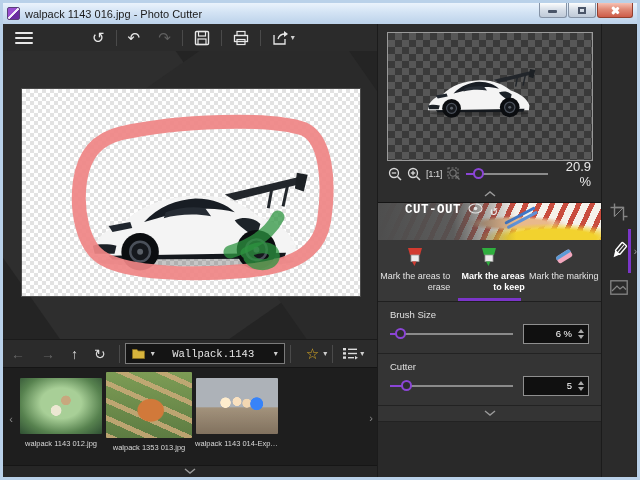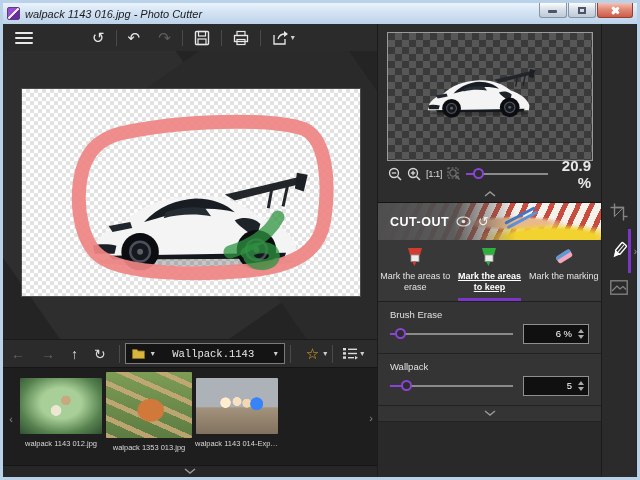--- a/index.html
+++ b/index.html
@@ -5,21 +5,21 @@
   * { margin:0; padding:0; box-sizing:border-box; }
   html,body { width:640px; height:480px; overflow:hidden; background:#000;
               font-family:"Liberation Sans","DejaVu Sans",sans-serif; }
   .window { width:640px; height:480px; border:3px solid #b9d1e9; background:#262626;
             display:flex; flex-direction:column; }
   
   .titlebar { height:21px; flex:0 0 21px; background:linear-gradient(#eaf3fc,#d3e3f4 45%,#bcd2ea);
               display:flex; align-items:center; padding:0 4px; font-size:11px; color:#1b1b1b; }
   .app-icon { width:13px; height:13px; margin-right:5px; border:1px solid #5a3f7a; border-radius:2px;
               background:linear-gradient(135deg,#9a4fd0 0 45%,#f0eaf8 45% 55%,#6a2ca0 55%); }
-  .title-text { flex:1; white-space:nowrap; overflow:hidden;font-style:italic; }
+  .title-text { flex:1; white-space:nowrap; overflow:hidden; }
   .winbtns { display:flex; align-self:flex-start; }
   .winbtn { width:28px; height:15px; border:1px solid #8593a6; border-top:none; border-radius:0 0 3px 3px;
             background:linear-gradient(#fdfdfd,#d5dde7 50%,#bfcad8); margin-left:1px; position:relative; }
   .winbtn.close { width:36px; background:linear-gradient(#f6c1b4,#e08a77 45%,#cd5c49); border-color:#93402f; }
   .winbtn .bar { position:absolute; left:8px; bottom:4px; width:9px; height:3px; background:#4a5568; border-radius:1px; }
   .winbtn .box { position:absolute; left:9px; top:4px; width:8px; height:7px; border:2px solid #4a5568; }
   .winbtn .x1,.winbtn .x2 { position:absolute; left:16px; top:3px; width:2.5px; height:9px; background:#fff; border-radius:1px; }
   .winbtn .x1 { transform:rotate(45deg);} .winbtn .x2 { transform:rotate(-45deg);}
   
   .app-body { flex:1; display:flex; min-height:0; }
@@ -85,40 +85,40 @@
   .car-prev { position:absolute; left:16%; top:24%; width:58%; }
   .zoom-row { height:27px; display:flex; align-items:center; padding:0 10px; gap:5px; color:#dadada; }
   .zr-icon { display:block; }
   .one2one { font-size:9.5px; color:#dadada; letter-spacing:-0.5px; }
   .dim { opacity:.45; }
   .slider { position:relative; height:12px; flex:1; }
   .slider .track { position:absolute; left:0; right:0; top:5px; height:2px; background:#8b8b8b; }
   .slider .fill { position:absolute; left:0; top:5px; height:2px; background:#8b45d6; }
   .slider .thumb-dot { position:absolute; top:0; width:11px; height:11px; border-radius:50%;
                        border:2.5px solid #8b45d6; background:#2d2d2d; }
-  .zoom-val { font-size:15px; color:#e8e8e8; width:38px; text-align:right;font-weight:bold; }
+  .zoom-val { font-size:13px; color:#e8e8e8; width:38px; text-align:right; }
   .chev-row { height:13px; display:flex; justify-content:center; align-items:center; }
   
   .banner { height:38px; margin-top:2px; position:relative; overflow:hidden; border-top:1px solid #151515; }
   .banner-photo { position:absolute; inset:0; background:
       radial-gradient(ellipse at 78% 95%, #f2d22e 0 18%, transparent 30%),
       radial-gradient(ellipse at 62% 55%, #e9b98c 0 16%, transparent 26%),
       repeating-linear-gradient(115deg, rgba(197,60,45,.9) 0 5px, rgba(246,242,236,.95) 5px 12px),
       linear-gradient(#efe9e2,#e4ddd4); }
   .scissors { position:absolute; left:56%; top:30%; width:34px; height:3px; background:#3f78c8;
               transform:rotate(-28deg); border-radius:2px; box-shadow:0 5px 0 #5e92d8; }
   .banner-shade { position:absolute; inset:0; background:linear-gradient(90deg,#4e4e4e 0%,rgba(80,80,80,.92) 34%,rgba(90,90,90,0) 62%); }
-  .banner-content { position:absolute; inset:0; display:flex; align-items:center; padding-left:12px; gap:7px; }
+  .banner-content { position:absolute; inset:0; display:flex; align-items:flex-start; padding-left:27px; gap:7px;font-family:Liberation Mono, monospace; }
   .banner-title { color:#fff; font-size:12.5px; font-weight:bold; letter-spacing:.5px; }
   .banner-undo { color:#eee; font-size:13px; }
   
   .tools-row { background:#383838; display:flex; border-bottom:1px solid #1f1f1f; }
   .tool-btn { flex:1; padding:5px 2px 7px 2px; display:flex; flex-direction:column; align-items:center; position:relative; }
-  .tool-label { font-size:9px; color:#e3e3e3; text-align:center; line-height:1.25; margin-top:4px; }
-  .tool-btn.active .tool-label { font-weight:bold; color:#fff;text-decoration:underline; }
+  .tool-label { font-size:9px; color:#e3e3e3; text-align:right; line-height:1.25; margin-top:4px; }
+  .tool-btn.active .tool-label { font-weight:bold; color:#fff; }
   .tool-btn.active::after { content:""; position:absolute; left:6px; right:6px; bottom:0; height:3px; background:#7b35c9; }
   
   .slider-sec { padding:7px 12px 9px 12px; background:#343434; border-bottom:1px solid #222; }
   .slider-label { font-size:9.5px; color:#e0e0e0; margin-bottom:4px; }
   .slider-row { display:flex; align-items:center; gap:10px; }
   .spinbox { width:66px; height:20px; background:#101010; border:1px solid #8f8f8f; display:flex; align-items:center; }
   .spin-val { flex:1; text-align:right; color:#fff; font-size:9.5px; padding-right:4px; }
   .spin-arrows { width:12px; display:flex; flex-direction:column; align-items:center; gap:2px; padding-right:2px; }
   .tri-up { width:0; height:0; border-left:3px solid transparent; border-right:3px solid transparent; border-bottom:4px solid #aaa; }
   .tri-dn { width:0; height:0; border-left:3px solid transparent; border-right:3px solid transparent; border-top:4px solid #aaa; }
@@ -374,39 +374,39 @@
             <g transform="rotate(-32 11 11)">
               <rect x="3" y="7.5" width="16" height="8" rx="2.5" fill="#f2a7bd"></rect>
               <path d="M3,11 a2.5,2.5 0 0 1 2.5,-3.5 h11 a2.5,2.5 0 0 1 2.5,3.5 Z" fill="#5b9bd5"></path>
             </g>
           </svg>
           <span class="tool-label">Mark the marking</span>
         </div>
       </div>
 
       <div class="slider-sec">
-        <div class="slider-label">Brush Erase</div>
+        <div class="slider-label">Brush Size</div>
         <div class="slider-row">
           <span class="slider">
             <span class="track"></span>
             <span class="fill" style="width: 8%;"></span>
             <span class="thumb-dot" style="left: calc(8% - 5px);"></span>
           </span>
           <span class="spinbox">
             <span class="spin-val">6 %</span>
             <span class="spin-arrows">
               <span class="tri-up"></span>
               <span class="tri-dn"></span>
             </span>
           </span>
         </div>
       </div>
 
       <div class="slider-sec">
-        <div class="slider-label">Wallpack</div>
+        <div class="slider-label">Cutter</div>
         <div class="slider-row">
           <span class="slider">
             <span class="track"></span>
             <span class="fill" style="width: 13%;"></span>
             <span class="thumb-dot" style="left: calc(13% - 5px);"></span>
           </span>
           <span class="spinbox">
             <span class="spin-val">5</span>
             <span class="spin-arrows">
               <span class="tri-up"></span>

